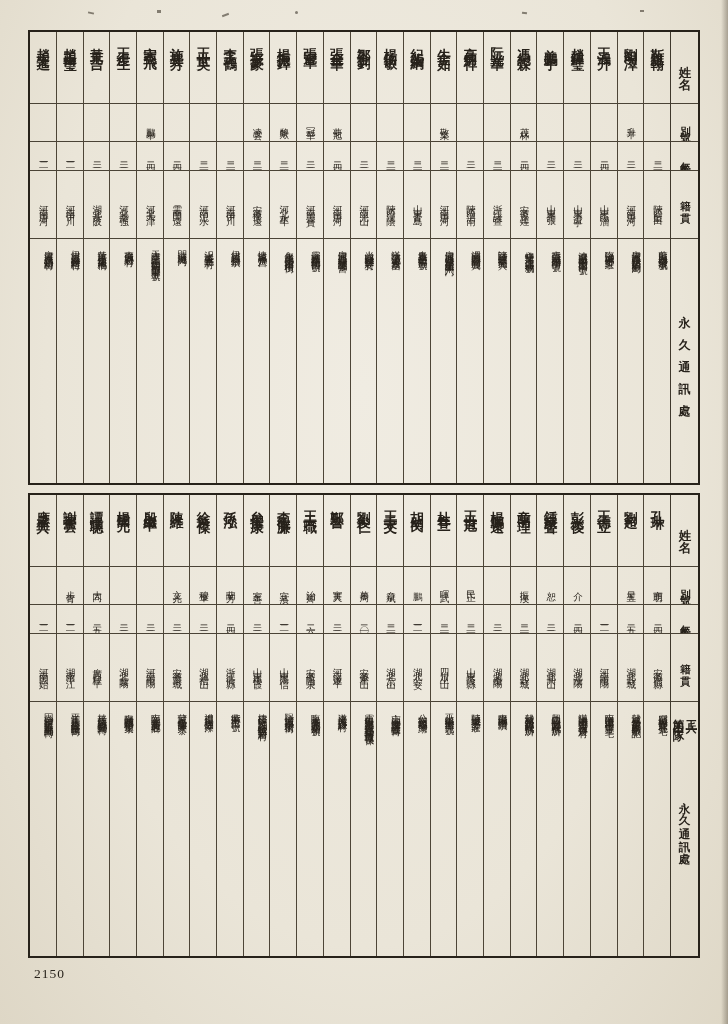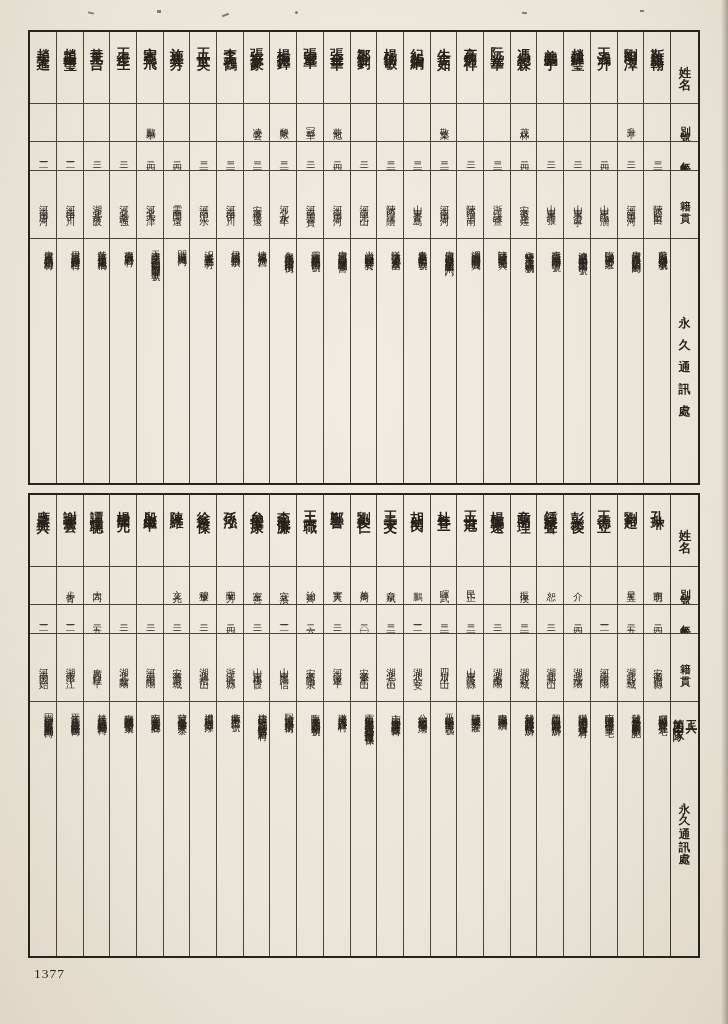--- a/index.html
+++ b/index.html
@@ -586,21 +586,21 @@
     <div class="h-address">
       <div class="squad-label">
         <span>工兵</span>
         <span>第四中隊</span>
       </div>
       <div class="h-addr-label-b">永久通訊處</div>
     </div>
   </div>
 </div>
 
-<div id="page-number">1377</div>
+<div id="page-number">2150</div>
 
 <div class="mark" id="m1"></div>
 <div class="mark" id="m2"></div>
 <div class="mark" id="m3"></div>
 <div class="mark" id="m4"></div>
 <div class="mark" id="m5"></div>
 <div class="mark" id="m6"></div>
 <div id="edge-right"></div>
 
 </body></html>

